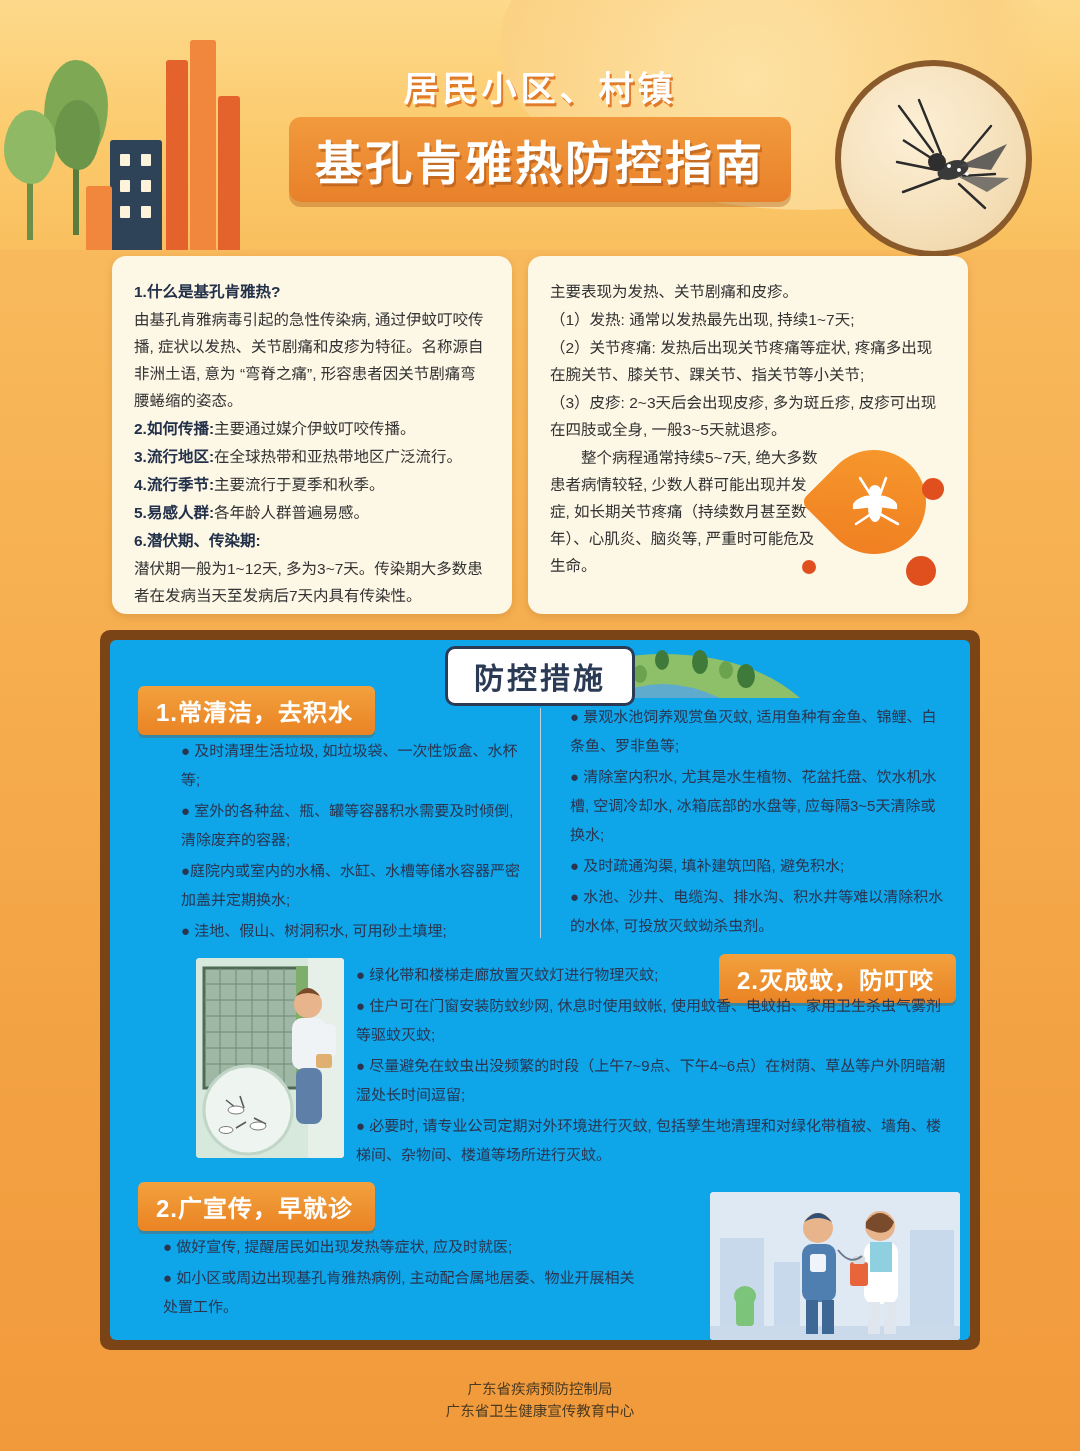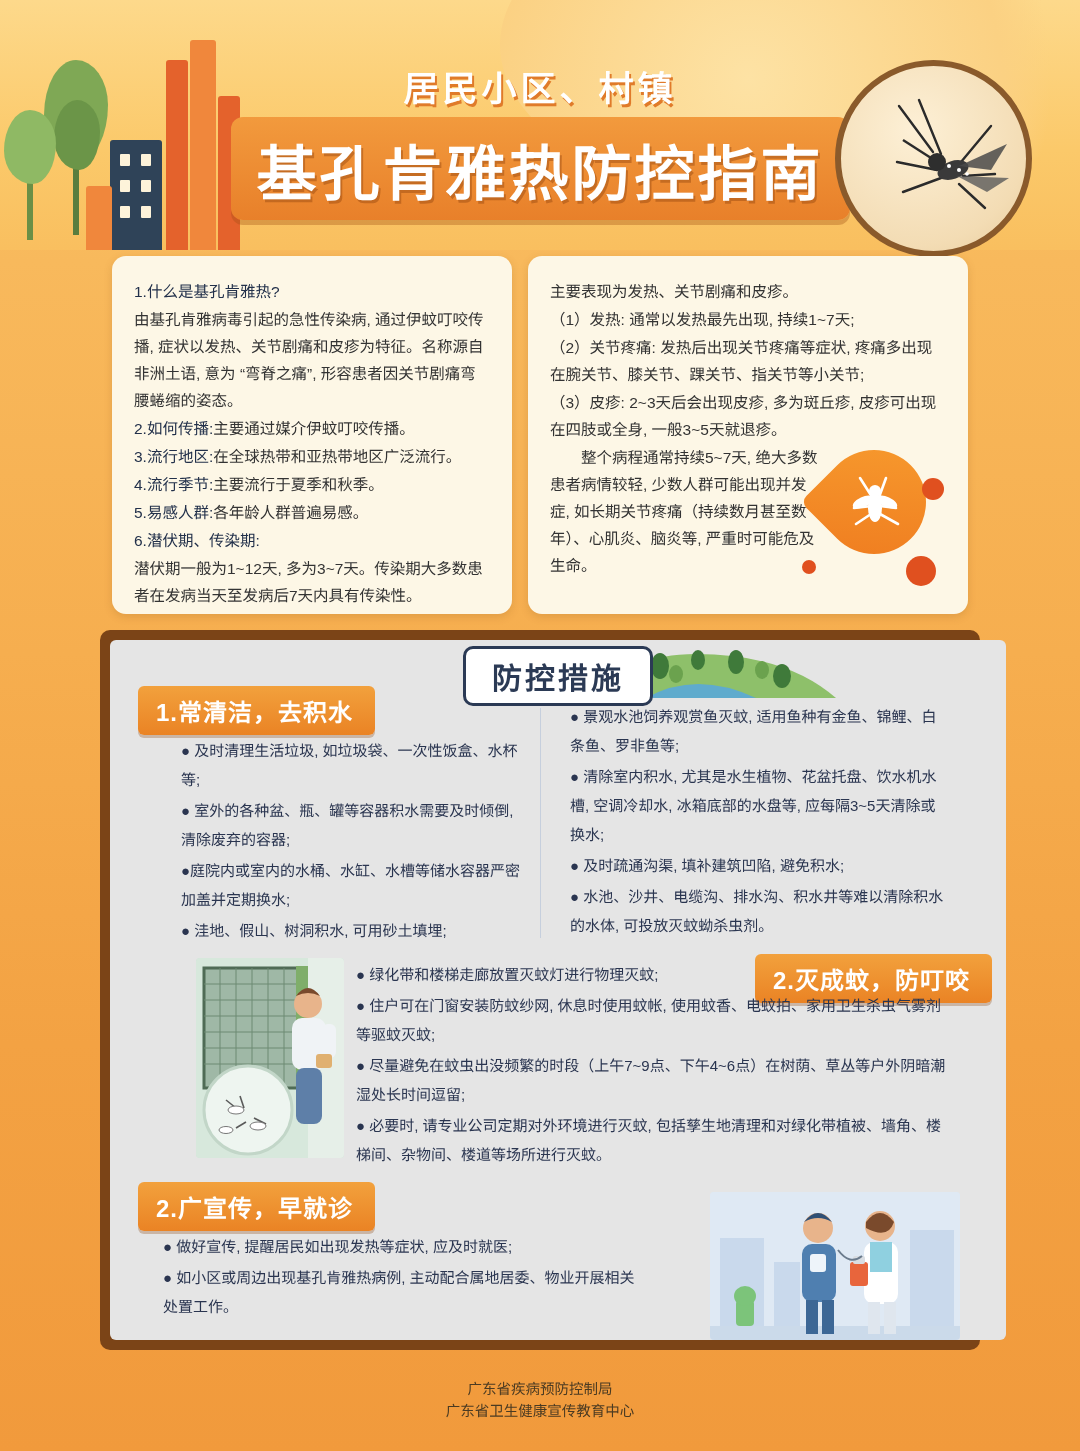--- a/index.html
+++ b/index.html
@@ -15,43 +15,43 @@
   .hdr-swoosh{position:absolute;right:-40px;top:-120px;width:620px;height:330px;border-radius:50%;
      background:radial-gradient(circle at 40% 60%, #fde2a4 0%, #fbd183 60%, rgba(251,209,131,0) 72%);}
   .tree{position:absolute;}
   .tree .trunk{position:absolute;left:50%;transform:translateX(-50%);width:6px;background:#5a7d3e;}
   .tree .blob{position:absolute;border-radius:50% 50% 45% 55%/55% 45% 55% 45%;}
   .bldg{position:absolute;border-radius:3px 3px 0 0;}
   .win{position:absolute;background:#fdf3da;border-radius:1px;}
   .title-wrap{position:absolute;left:0;top:60px;width:1080px;text-align:center;}
   .title-sub{font-size:35px;font-weight:bold;color:#ffffff;letter-spacing:4px;
      text-shadow:2px 3px 0 #e07b2a;}
-  .title-main{margin-top:6px;display:inline-block;font-size:60px;font-weight:bold;color:#ffffff;
+  .title-main{margin-top:6px;display:inline-block;font-size:47px;font-weight:bold;color:#ffffff;
      letter-spacing:3px;padding:8px 26px;border-radius:12px;
      background:linear-gradient(180deg,#f29a3d 0%,#e8802a 100%);
      box-shadow:0 5px 0 rgba(160,80,20,.35);
      text-shadow:2px 3px 0 rgba(150,70,15,.45);}
   .mosq-badge{position:absolute;right:48px;top:60px;width:185px;height:185px;border-radius:50%;
      background:radial-gradient(circle at 40% 35%,#fdf0d6 0%,#f3dcb4 70%,#e8cb9c 100%);
      border:6px solid #8a5a2b;overflow:hidden;}
   
   .card{position:absolute;background:#fdf7e6;border-radius:14px;box-shadow:0 3px 8px rgba(120,70,20,.18);}
   .card.left{left:112px;top:256px;width:400px;height:358px;}
   .card.right{left:528px;top:256px;width:440px;height:358px;}
   .card-inner{padding:22px 22px 16px 22px;font-size:15.5px;line-height:27px;color:#333;}
-  .q{font-weight:normal;color:#22304a;}
+  .q{font-weight:bold;color:#22304a;}
   .p{margin:0;}
   .p+.p{margin-top:1px;}
   .orange-pin{position:absolute;right:18px;bottom:14px;width:150px;height:150px;}
   .pin-shape{position:absolute;left:22px;top:0;width:104px;height:104px;border-radius:50% 50% 50% 8%;
      transform:rotate(45deg);background:linear-gradient(140deg,#f79b2e 0%,#ef7b1f 100%);}
   .virus{position:absolute;border-radius:50%;background:#e0501f;}
   
   .panel{position:absolute;left:100px;top:630px;width:880px;height:720px;background:#7b4417;border-radius:10px;}
-  .panel-in{position:absolute;left:10px;top:10px;width:860px;height:700px;background:#e5e5e5;border-radius:6px;overflow:hidden;padding-left:36px;}
+  .panel-in{position:absolute;left:10px;top:10px;width:860px;height:700px;background:#0ea5e9;border-radius:6px;overflow:hidden;}
   .panel-title{position:absolute;left:50%;top:6px;transform:translateX(-50%);
      background:#ffffff;border:3px solid #2b3a55;border-radius:10px;padding:5px 26px;
      font-size:30px;font-weight:bold;color:#2b3a55;letter-spacing:3px;z-index:5;}
   .scene{position:absolute;right:150px;top:0;width:270px;height:62px;}
   .sec-tag{position:absolute;font-size:24px;font-weight:bold;color:#ffffff;
      padding:7px 22px 7px 18px;border-radius:6px;letter-spacing:1px;
      background:linear-gradient(180deg,#f2a13d 0%,#ea8324 100%);box-shadow:0 3px 0 rgba(140,70,15,.3);}
   .col-txt{font-size:15px;line-height:29px;color:#2a3550;}
   .bullet{display:block;margin-bottom:2px;}
   .vline{position:absolute;background:#c6cfdd;width:1px;}

